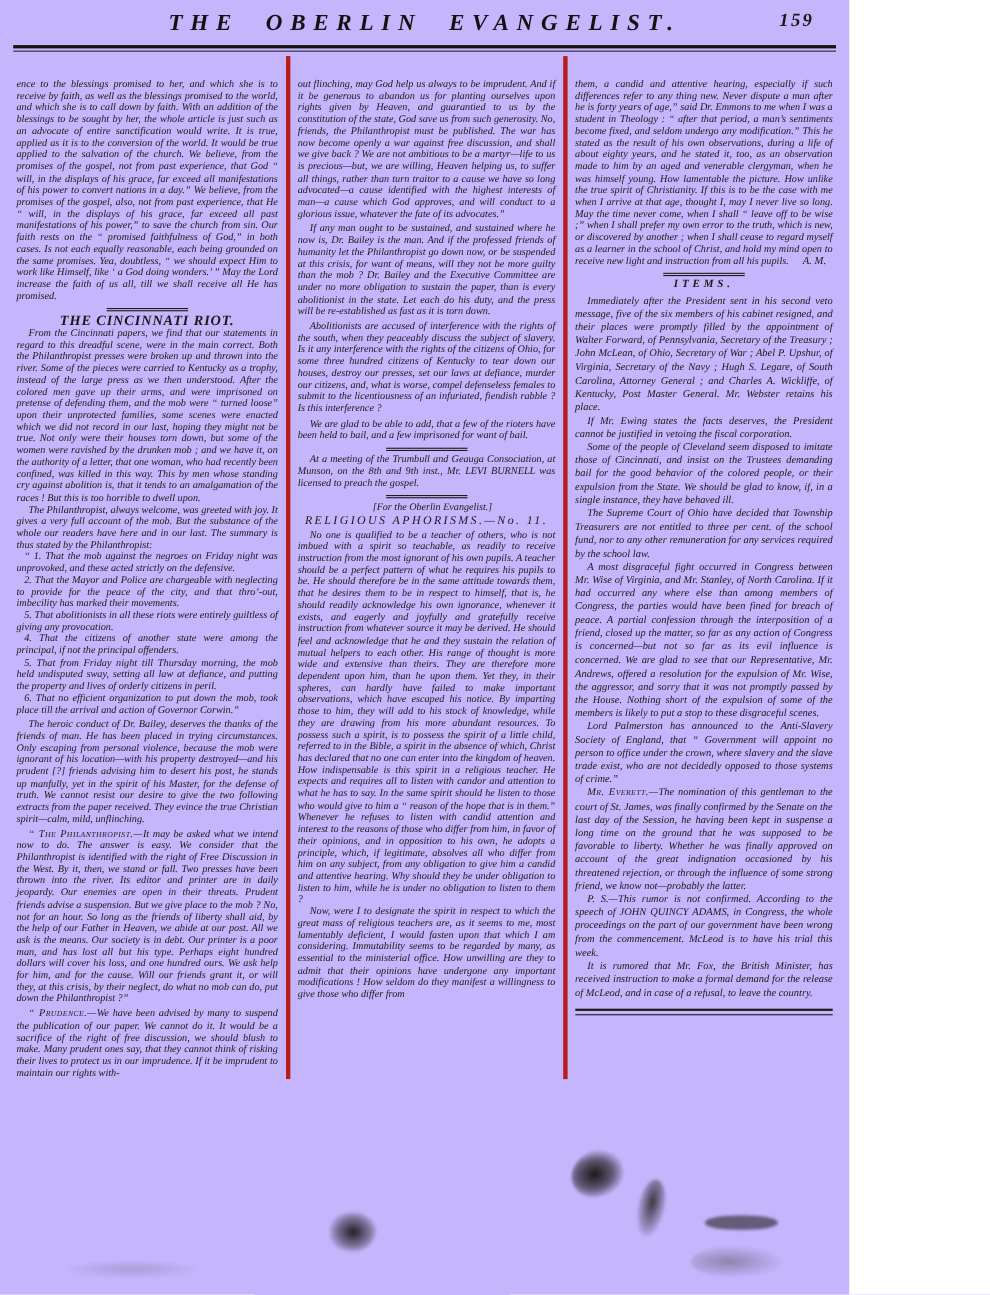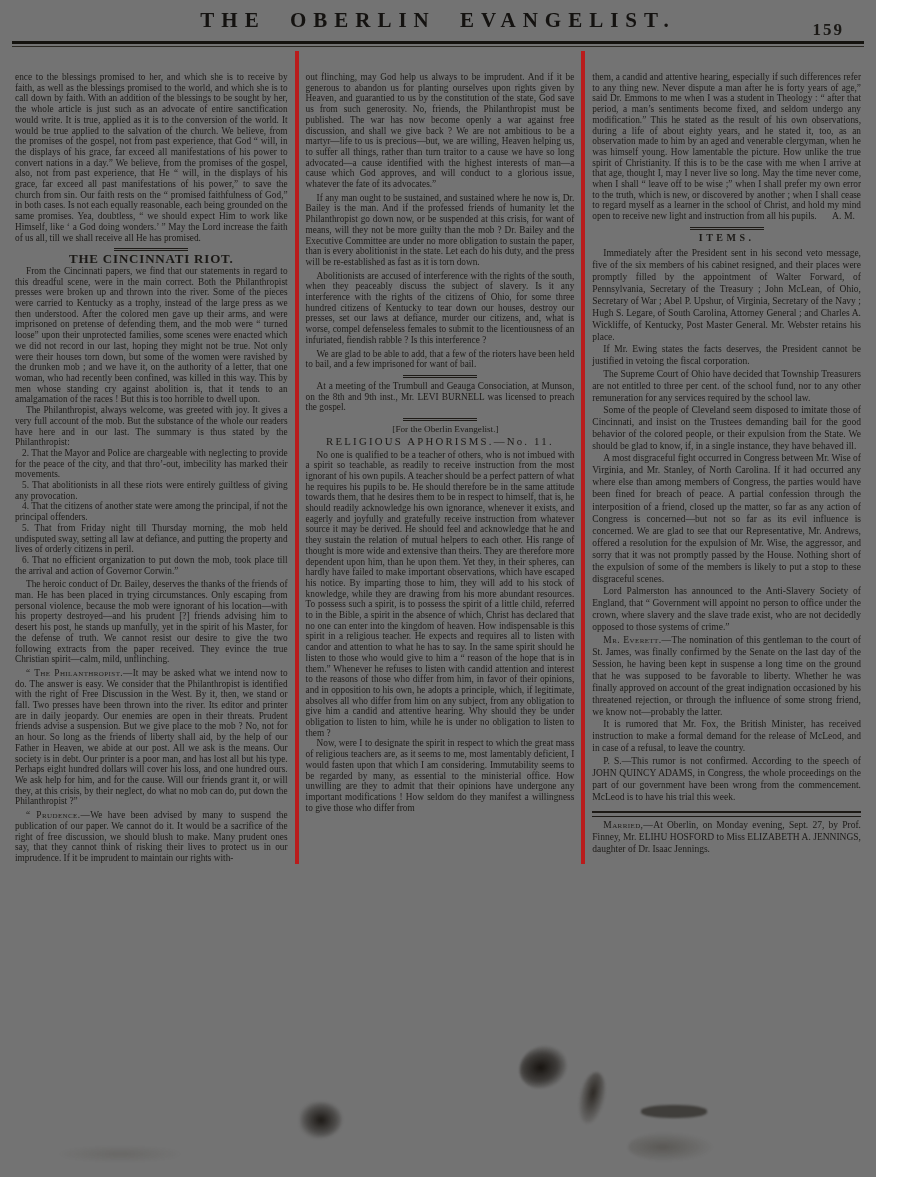--- a/index.html
+++ b/index.html
@@ -1,31 +1,32 @@
 <!DOCTYPE html>
 <html><head>
 <meta charset="utf-8">
 <style>
   html,body { margin:0; padding:0; }
   .page {
     position: relative;
-    width: 876px; height: 1177px;
-    background: #737373;
+    width: 772px; height: 1177px;
+    background: #c4b5fd;
     font-family: "Liberation Serif", "DejaVu Serif", serif;
     color: #1b1916;
     overflow: hidden;
+    font-style: italic;
   }
   
   .masthead { position: relative; height: 30px; padding-top: 8px; }
   .masthead-title {
     text-align: center; font-weight: bold; font-size: 21px;
     letter-spacing: 7px; word-spacing: 12px; color:#141210;
   }
   .page-number {
-    position: absolute; top: 20px; right: 32px;
+    position: absolute; top: 9px; right: 32px;
     font-size: 17px; font-weight: bold; letter-spacing: 2px;
   }
   .masthead-rule {
     margin: 3px 12px 0 12px; height: 2px;
     border-top: 3px solid #15130f; border-bottom: 1px solid #2b2822;
   }
   
   .columns { display: flex; margin: 4px 8px 0 8px; }
   .col {
     box-sizing: border-box; width: 295px; padding: 2px 7px 0 7px;
@@ -94,20 +95,21 @@
   <div class="masthead-rule"></div>
 
   <div class="columns">
 
     <div class="col">
       <p class="cont">ence to the blessings promised to her, and which she is to receive by faith, as well as the blessings promised to the world, and which she is to call down by faith.  With an addition of the blessings to be sought by her, the whole article is just such as an advocate of entire sanctification would write.  It is true, applied as it is to the conversion of the world.  It would be true applied to the salvation of the church.  We believe, from the promises of the gospel, not from past experience, that God “ will, in the displays of his grace, far exceed all manifestations of his power to convert nations in a day.”  We believe, from the promises of the gospel, also, not from past experience, that He “ will, in the displays of his grace, far exceed all past manifestations of his power,” to save the church from sin.  Our faith rests on the “ promised faithfulness of God,” in both cases.  Is not each equally reasonable, each being grounded on the same promises.  Yea, doubtless, “ we should expect Him to work like Himself, like ‘ a God doing wonders.’ ”  May the Lord increase the faith of us all, till we shall receive all He has promised.</p>
       <div class="srule"></div>
       <div class="section-head">THE CINCINNATI RIOT.</div>
       <p>From the Cincinnati papers, we find that our statements in regard to this dreadful scene, were in the main correct. Both the Philanthropist presses were broken up and thrown into the river.  Some of the pieces were carried to Kentucky as a trophy, instead of the large press as we then understood. After the colored men gave up their arms, and were imprisoned on pretense of defending them, and the mob were “ turned loose” upon their unprotected families, some scenes were enacted which we did not record in our last, hoping they might not be true.  Not only were their houses torn down, but some of the women were ravished by the drunken mob ; and we have it, on the authority of a letter, that one woman, who had recently been confined, was killed in this way.  This by men whose standing cry against abolition is, that it tends to an amalgamation of the races !  But this is too horrible to dwell upon.</p>
       <p>The Philanthropist, always welcome, was greeted with joy.  It gives a very full account of the mob.  But the substance of the whole our readers have here and in our last.  The summary is thus stated by the Philanthropist:</p>
+      <p class="summary">“ 1. That the mob against the negroes on Friday night was unprovoked, and these acted strictly on the defensive.</p>
       <p class="summary">2. That the Mayor and Police are chargeable with neglecting to provide for the peace of the city, and that thro’-out, imbecility has marked their movements.</p>
       <p class="summary">5. That abolitionists in all these riots were entirely guiltless of giving any provocation.</p>
       <p class="summary">4. That the citizens of another state were among the principal, if not the principal offenders.</p>
       <p class="summary">5. That from Friday night till Thursday morning, the mob held undisputed sway, setting all law at defiance, and putting the property and lives of orderly citizens in peril.</p>
       <p class="summary">6. That no efficient organization to put down the mob, took place till the arrival and action of Governor Corwin.”</p>
       <p class="sp">The heroic conduct of Dr. Bailey, deserves the thanks of the friends of man.  He has been placed in trying circumstances.  Only escaping from personal violence, because the mob were ignorant of his location—with his property destroyed—and his prudent [?] friends advising him to desert his post, he stands up manfully, yet in the spirit of his Master, for the defense of truth.  We cannot resist our desire to give the two following extracts from the paper received.  They evince the true Christian spirit—calm, mild, unflinching.</p>
       <p class="sp"><span class="sc">“ The Philanthropist.—</span><span>It may be asked what we intend now to do.  The answer is easy.  We consider that the Philanthropist is identified with the right of Free Discussion in the West.  By it, then, we stand or fall.  Two presses have been thrown into the river.  Its editor and printer are in daily jeopardy.  Our enemies are open in their threats.  Prudent friends advise a suspension.  But we give place to the mob ?  No, not for an hour.  So long as the friends of liberty shall aid, by the help of our Father in Heaven, we abide at our post.  All we ask is the means. Our society is in debt.  Our printer is a poor man, and has lost all but his type.  Perhaps eight hundred dollars will cover his loss, and one hundred ours.  We ask help for him, and for the cause.  Will our friends grant it, or will they, at this crisis, by their neglect, do what no mob can do, put down the Philanthropist ?”</span></p>
       <p class="sp"><span class="sc">“ Prudence.—</span><span>We have been advised by many to suspend the publication of our paper.  We cannot do it.  It would be a sacrifice of the right of free discussion, we should blush to make.  Many prudent ones say, that they cannot think of risking their lives to protect us in our imprudence.  If it be imprudent to maintain our rights with-</span></p>
     </div>
 
@@ -125,29 +127,28 @@
       <p>Now, were I to designate the spirit in respect to which the great mass of religious teachers are, as it seems to me, most lamentably deficient, I would fasten upon that which I am considering.  Immutability seems to be regarded by many, as essential to the ministerial office.   How unwilling are they to admit that their opinions have undergone any important modifications !   How seldom do they manifest a willingness to give those who differ from</p>
     </div>
 
     <div class="col">
       <p class="cont">them, a candid and attentive hearing, especially if such differences refer to any thing new.   Never dispute a man after he is forty years of age,” said Dr. Emmons to me when I was a student in Theology :  “ after that period, a man’s sentiments become fixed, and seldom undergo any modification.”   This he stated as the result of his own observations, during a life of about eighty years, and he stated it, too, as an observation made to him by an aged and venerable clergyman, when he was himself young. How lamentable the picture.    How unlike the true spirit of Christianity.   If this is to be the case with me when I arrive at that age, thought I, may I never live so long.   May the time never come, when I shall “ leave off to be wise ;”  when I shall prefer my own error to the truth, which is new, or discovered by another ;  when I shall cease to regard myself as a learner in the school of Christ, and hold my mind open to receive new light and instruction from all his pupils.</p>
       <div class="sig">A. M.</div>
       <div class="srule"></div>
       <div class="items-head">ITEMS.</div>
       <p class="item">Immediately after the President sent in his second veto message, five of the six members of his cabinet resigned, and their places were promptly filled by the appointment of Walter Forward, of Pennsylvania, Secretary of the Treasury ; John McLean, of Ohio, Secretary of War ; Abel P. Upshur, of Virginia, Secretary of the Navy ; Hugh S. Legare, of South Carolina, Attorney General ; and Charles A. Wickliffe, of Kentucky, Post Master General.  Mr. Webster retains his place.</p>
       <p class="item">If Mr. Ewing states the facts deserves, the President cannot be justified in vetoing the fiscal corporation.</p>
+      <p class="item">Some of the people of Cleveland seem disposed to imitate those of Cincinnati, and insist on the Trustees demanding bail for the good behavior of the colored people, or their expulsion from the State.   We should be glad to know, if, in a single instance, they have behaved ill.</p>
       <p class="item">The Supreme Court of Ohio have decided that Township Treasurers are not entitled to three per cent. of the school fund, nor to any other remuneration for any services required by the school law.</p>
-      <p class="item">Some of the people of Cleveland seem disposed to imitate those of Cincinnati, and insist on the Trustees demanding bail for the good behavior of the colored people, or their expulsion from the State.   We should be glad to know, if, in a single instance, they have behaved ill.</p>
       <p class="item">A most disgraceful fight occurred in Congress between Mr. Wise of Virginia, and Mr. Stanley, of North Carolina. If it had occurred any where else than among members of Congress, the parties would have been fined for breach of peace.   A partial confession through the interposition of a friend, closed up the matter, so far as any action of Congress is concerned—but not so far as its evil influence is concerned.   We are glad to see that our Representative, Mr. Andrews, offered a resolution for the expulsion of Mr. Wise, the aggressor, and sorry that it was not promptly passed by the House.   Nothing short of the expulsion of some of the members is likely to put a stop to these disgraceful scenes.</p>
       <p class="item">Lord Palmerston has announced to the Anti-Slavery Society of England, that “ Government will appoint no person to office under the crown, where slavery and the slave trade exist, who are not decidedly opposed to those systems of crime.”</p>
       <p class="item"><span class="sc">Mr. Everett.—</span><span>The nomination of this gentleman to the court of St. James, was finally confirmed by the Senate on the last day of the Session, he having been kept in suspense a long time on the ground that he was supposed to be favorable to liberty.  Whether he was finally approved on account of the great indignation occasioned by his threatened rejection, or through the influence of some strong friend, we know not—probably the latter.</span></p>
+      <p class="item">P. S.—This rumor is not confirmed.  According to the speech of JOHN QUINCY ADAMS, in Congress, the whole proceedings on the part of our government have been wrong from the commencement.  McLeod is to have his trial this week.</p>
       <p class="item">It is rumored that Mr. Fox, the British Minister, has received instruction to make a formal demand for the release of McLeod, and in case of a refusal, to leave the country.</p>
-      <p class="item">P. S.—This rumor is not confirmed.  According to the speech of JOHN QUINCY ADAMS, in Congress, the whole proceedings on the part of our government have been wrong from the commencement.  McLeod is to have his trial this week.</p>
       <div class="wrule"></div>
-      <p class="item"><span class="sc">Married,—</span><span>At Oberlin, on Monday evening, Sept. 27, by Prof. Finney, Mr. ELIHU HOSFORD to Miss ELIZABETH A. JENNINGS, daughter of Dr. Isaac Jennings.</span></p>
     </div>
 
   </div>
 
   <div class="blot b1"></div>
   <div class="blot b2"></div>
   <div class="blot b3"></div>
   <div class="blot b4"></div>
   <div class="blot b5"></div>
   <div class="blot b6"></div>

